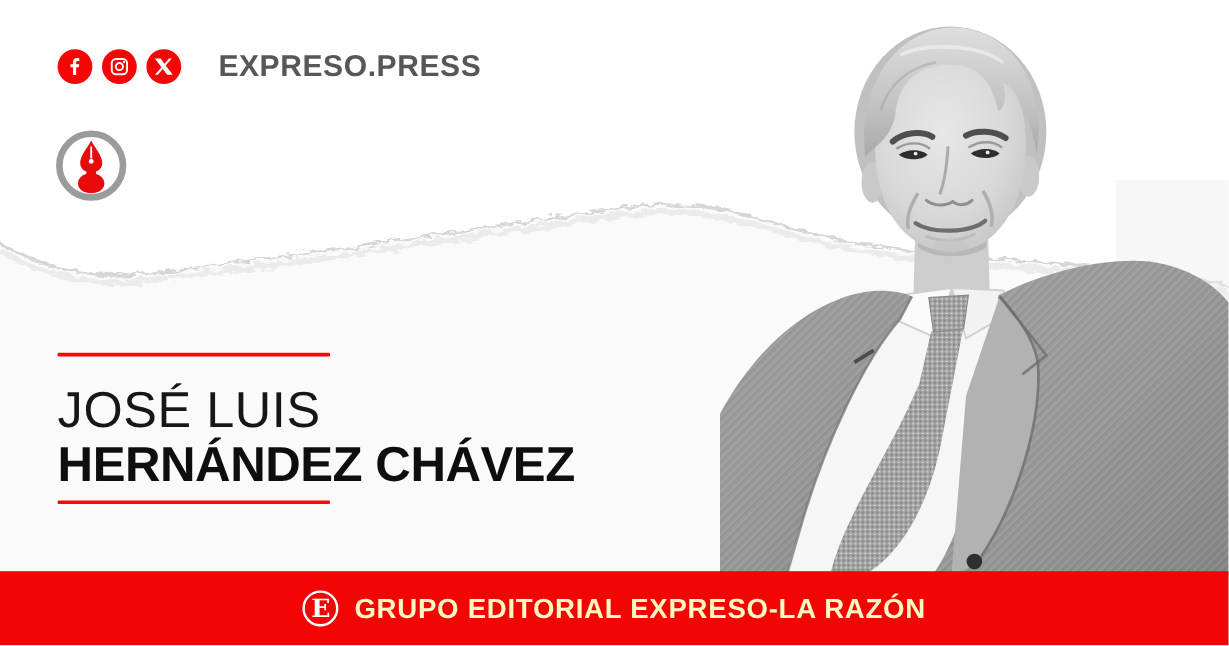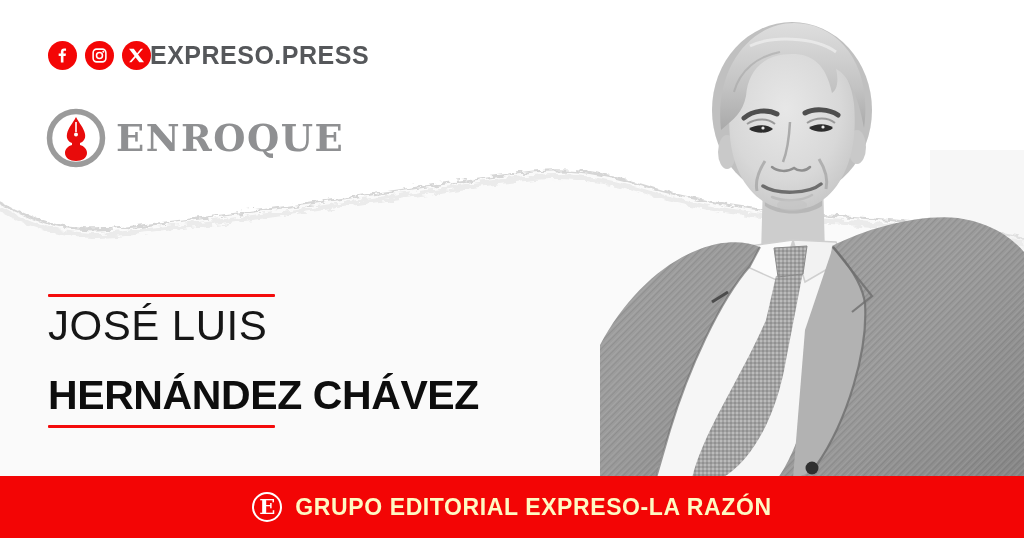--- a/index.html
+++ b/index.html
@@ -8,29 +8,29 @@
     font-family:"Liberation Sans",sans-serif;
   }
   
   .tear{position:absolute;left:0;top:0;z-index:1;}
   
   .portrait{position:absolute;left:600px;top:0;z-index:2;}
   
   .social{position:absolute;left:48px;top:41px;display:flex;gap:8px;z-index:3;}
   .sicon{width:29px;height:29px;border-radius:50%;background:#f40606;display:flex;align-items:center;justify-content:center;}
   .sicon svg{display:block;}
-  .site-label{position:absolute;left:150px;top:43px;z-index:3;font-size:25px;font-weight:700;letter-spacing:.5px;color:#55575a;line-height:25px;}
+  .site-label{position:absolute;left:150px;top:43px;z-index:3;font-size:25px;font-weight:700;letter-spacing:.5px;color:#55575a;line-height:25px;padding-left:32px;}
   .column-row{position:absolute;left:46px;top:108px;z-index:3;display:flex;align-items:center;gap:10px;}
   .column-logo svg{display:block;}
   .column-name{font-family:"DejaVu Serif","Liberation Serif",serif;font-weight:700;font-size:37px;letter-spacing:1.5px;color:#8f9092;line-height:60px;}
   
   .author{position:absolute;left:48px;top:294px;z-index:3;width:440px;}
   .rule{width:227px;height:3px;background:#f40b0b;border-radius:1px;}
-  .author-line1{margin-top:7px;font-size:42px;font-weight:400;letter-spacing:.5px;color:#161616;line-height:44px;white-space:nowrap;}
-  .author-line2{font-size:41px;font-weight:700;letter-spacing:-.4px;color:#0e0e0e;line-height:46px;white-space:nowrap;margin-top:24px;}
+  .author-line1{margin-top:23px;font-size:42px;font-weight:400;letter-spacing:.5px;color:#161616;line-height:44px;white-space:nowrap;}
+  .author-line2{font-size:41px;font-weight:700;letter-spacing:-.4px;color:#0e0e0e;line-height:46px;white-space:nowrap;}
   .author .rule.bottom{margin-top:7px;}
   
   .banner{position:absolute;left:0;right:0;bottom:0;height:62px;background:#f30505;z-index:4;
     display:flex;align-items:center;justify-content:center;gap:13px;}
   .elogo{width:30px;height:30px;border:2.5px solid #ffffff;border-radius:50%;display:flex;align-items:center;justify-content:center;
     font-family:"DejaVu Serif","Liberation Serif",serif;font-weight:700;font-size:21px;color:#ffffff;line-height:1;padding-bottom:1px;box-sizing:border-box;}
   .banner-label{color:#fef9c3;font-size:23px;font-weight:700;letter-spacing:.6px;white-space:nowrap;}
 </style>
 </head>
 <body>
@@ -159,21 +159,20 @@
 
   <div class="column-row">
     <span class="column-logo">
       <svg width="60" height="60" viewBox="0 0 60 60">
         <circle cx="30" cy="30" r="26.5" fill="#ffffff" stroke="#9b9b9b" stroke-width="5.5"></circle>
         <path fill="#e80b0b" d="M30,9 C27,15 22,20 21,26 C20,31 23,34 26,35 L26,37 C22,38 19,41 19,45 C19,50 24,53 30,53 C36,53 41,50 41,45 C41,41 38,38 34,37 L34,35 C37,34 40,31 39,26 C38,20 33,15 30,9 Z"></path>
         <line x1="30" y1="14" x2="30" y2="24" stroke="#ffffff" stroke-width="1.6"></line>
         <circle cx="30" cy="26.5" r="2" fill="#ffffff"></circle>
       </svg>
     </span>
-    <span class="column-name">ENROQUE</span>
   </div>
 
   <div class="author">
     <div class="rule top"></div>
     <div class="author-line1">JOSÉ LUIS</div>
     <div class="author-line2">HERNÁNDEZ CHÁVEZ</div>
     <div class="rule bottom"></div>
   </div>
 
   <div class="banner">

